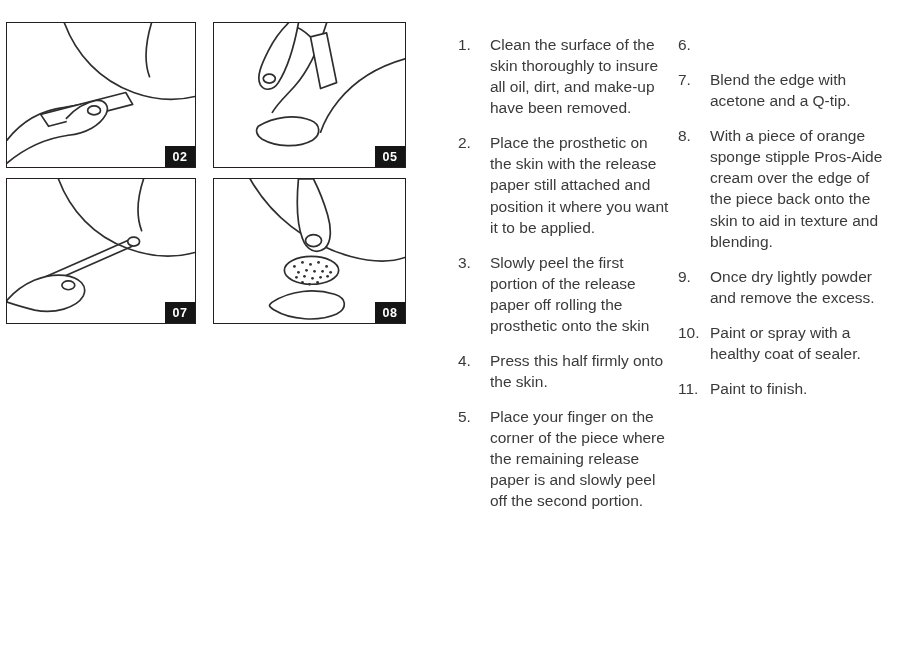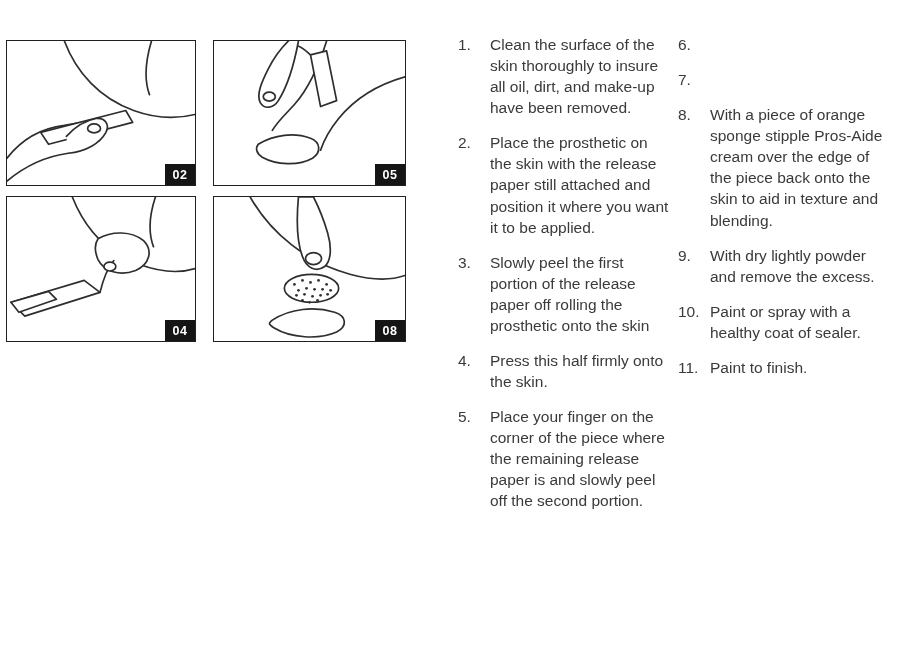--- a/index.html
+++ b/index.html
@@ -12,21 +12,21 @@
     position: relative;
     width: 900px;
     height: 671px;
     background: #ffffff;
     overflow: hidden;
   }
   
   .panel-grid {
     position: absolute;
     left: 6px;
-    top: 40px;
+    top: 22px;
     display: grid;
     grid-template-columns: 190px 193px;
     grid-auto-rows: 146px;
     column-gap: 17px;
     row-gap: 10px;
   }
   .panel {
     position: relative;
     border: 1px solid #231f20;
     background: #ffffff;
@@ -103,35 +103,35 @@
           <path d="M96 14 C90 8 84 4 76 2"></path>
           <path d="M84 0 C80 22 74 44 64 60 C59 68 50 69 46 62 C42 54 47 42 54 28 C60 16 68 6 74 0" fill="#ffffff"></path>
           <ellipse cx="55" cy="56" rx="6" ry="4.5" fill="#ffffff"></ellipse>
           <path d="M44 104 C60 94 80 92 96 98 C106 102 107 112 98 118 C84 126 62 125 48 117 C42 113 41 108 44 104 Z" fill="#ffffff"></path>
         </g>
       </svg>
       <span class="badge">05</span>
     </div>
 
 
-
-    <div class="panel">
-      <svg viewBox="0 0 190 145" preserveAspectRatio="none">
-        <g stroke="#2e2e2e" stroke-width="1.7" fill="none" stroke-linecap="round" stroke-linejoin="round">
-          <path d="M66 0 C78 30 100 56 134 68 C156 76 174 77 190 72"></path>
-          <path d="M150 0 C144 18 142 34 148 50"></path>
-          <polygon points="4,106 78,84 94,96 18,120" fill="#ffffff"></polygon>
-          <polygon points="4,106 42,95 50,103 12,116" fill="#ffffff"></polygon>
-          <path d="M92 42 C106 34 126 34 138 44 C148 54 144 68 130 74 C114 80 98 75 92 63 C89 56 88 48 92 42 Z" fill="#ffffff"></path>
-          <path d="M94 96 C97 84 101 72 108 64"></path>
-          <ellipse cx="104" cy="70" rx="6" ry="4.5" fill="#ffffff"></ellipse>
-        </g>
-      </svg>
-      <span class="badge">04</span>
-    </div>
+    <div class="panel">
+      <svg viewBox="0 0 190 145" preserveAspectRatio="none">
+        <g stroke="#2e2e2e" stroke-width="1.7" fill="none" stroke-linecap="round" stroke-linejoin="round">
+          <path d="M52 0 C64 32 88 58 122 70 C146 79 168 80 190 74"></path>
+          <path d="M138 0 C132 18 130 36 136 52"></path>
+          <path d="M40 98 L122 62"></path>
+          <path d="M44 104 L126 68"></path>
+          <ellipse cx="128" cy="63" rx="6" ry="4.5" fill="#ffffff"></ellipse>
+          <path d="M0 122 C16 104 38 95 58 97 C74 99 82 108 77 118 C70 130 48 136 28 132 C16 129 6 126 0 124 Z" fill="#ffffff"></path>
+          <ellipse cx="62" cy="107" rx="6.5" ry="4.5" fill="#ffffff"></ellipse>
+        </g>
+      </svg>
+      <span class="badge">07</span>
+    </div>
+
 
     <div class="panel">
       <svg viewBox="0 0 190 145" preserveAspectRatio="none">
         <g stroke="#2e2e2e" stroke-width="1.7" fill="none" stroke-linecap="round" stroke-linejoin="round">
           <path d="M36 0 C56 36 92 66 136 78 C158 84 176 84 190 79"></path>
           <path d="M84 0 C82 22 82 44 88 60 C92 72 102 76 110 70 C117 64 117 50 113 36 C109 22 103 8 99 0 Z" fill="#ffffff"></path>
           <ellipse cx="99" cy="62" rx="8" ry="6" fill="#ffffff"></ellipse>
           <ellipse cx="97" cy="92" rx="27" ry="14" fill="#ffffff"></ellipse>
           <path d="M58 124 C76 112 100 110 120 116 C132 120 133 130 122 136 C104 144 76 142 60 132 C54 128 54 127 58 124 Z" fill="#ffffff"></path>
         </g>
@@ -183,28 +183,29 @@
       <span class="txt">Place your finger on the corner of the piece where the remaining release paper is and slowly peel off the second portion.</span>
     </div>
   </div>
 
   <div class="col col-2">
     <div class="item">
       <span class="num">6.</span>
     </div>
     <div class="item">
       <span class="num">7.</span>
+      <span class="txt">Blend the edge with acetone and a Q-tip.</span>
     </div>
     <div class="item">
       <span class="num">8.</span>
       <span class="txt">With a piece of orange sponge stipple Pros-Aide cream over the edge of the piece back onto the skin to aid in texture and blending.</span>
     </div>
     <div class="item">
       <span class="num">9.</span>
-      <span class="txt">With dry lightly powder and remove the excess.</span>
+      <span class="txt">Once dry lightly powder and remove the excess.</span>
     </div>
     <div class="item">
       <span class="num">10.</span>
       <span class="txt">Paint or spray with a healthy coat of sealer.</span>
     </div>
     <div class="item">
       <span class="num">11.</span>
       <span class="txt">Paint to finish.</span>
     </div>
   </div>

